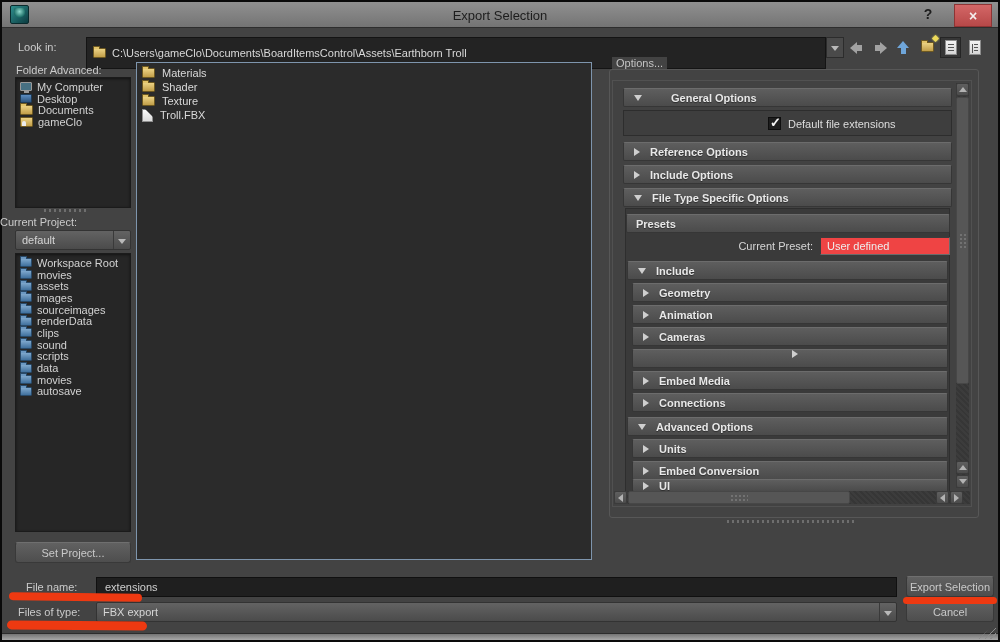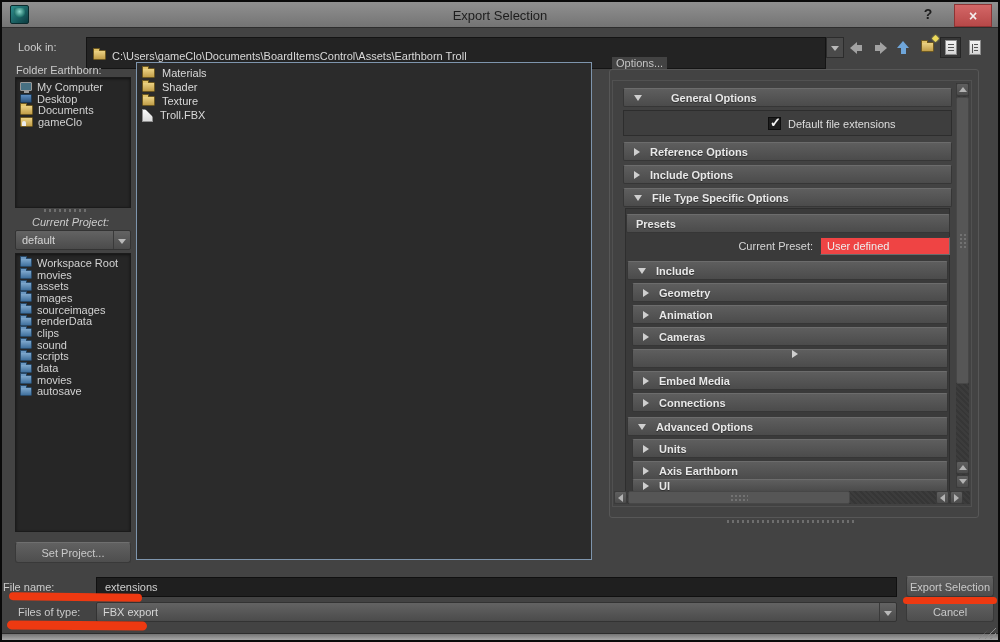--- a/index.html
+++ b/index.html
@@ -18,21 +18,21 @@
   .win-title { position:absolute; left:0; right:0; top:6px; text-align:center; color:#1d1d1d; font-size:13px; }
   .help-btn { position:absolute; right:62px; top:4px; width:16px; height:18px; color:#1d1d1d;
     font-weight:bold; font-size:14px; text-align:center; }
   .close-btn { position:absolute; right:6px; top:2px; width:38px; height:23px;
     background:linear-gradient(#d46767,#b74848); border:1px solid #8d3434; color:#f4eded;
     display:flex; align-items:center; justify-content:center; font-size:14px; font-weight:bold; }
 
   
   .lbl { position:absolute; color:#cbcbcb; }
   .path-field { position:absolute; left:86px; top:37px; width:740px; height:32px; background:#232323;
-    border:1px solid #141414; display:flex; align-items:flex-start; gap:6px; padding:12px 6px; color:#d9d9d9; }
+    border:1px solid #141414; display:flex; align-items:center; gap:6px; padding:0 6px; color:#d9d9d9; }
   .path-dd { position:absolute; left:826px; top:37px; width:18px; height:21px; background:#4a4a4a;
     border:1px solid #2c2c2c; display:flex; align-items:center; justify-content:center; }
   .nav-btn { position:absolute; top:37px; width:21px; height:21px; display:flex; align-items:center; justify-content:center; }
   .nav-btn.pressed { background:#363636; border:1px solid #252525; }
 
   .thick-left { position:relative; width:13px; height:12px; }
   .thick-left::before { content:""; position:absolute; left:0; top:0; border:6px solid transparent; border-right:7px solid #a2a2a2; border-left:0; }
   .thick-left::after { content:""; position:absolute; left:7px; top:3px; width:5px; height:6px; background:#a2a2a2; }
   .thick-right { position:relative; width:13px; height:12px; }
   .thick-right::before { content:""; position:absolute; right:0; top:0; border:6px solid transparent; border-left:7px solid #a2a2a2; border-right:0; }
@@ -169,21 +169,21 @@
   <div class="nav-btn" style="left:917px;">
     <span class="newfolder-wrap"><span class="li-icon folder-gold-icon"></span><span class="star"></span></span>
   </div>
   <div class="nav-btn pressed" style="left:940px;">
       <span class="icon-page"></span>
     </div>
   <div class="nav-btn" style="left:964px;">
       <span class="icon-page details"></span>
     </div>
 
-  <div class="lbl" style="left:16px; top:64px;">Folder Earthborn:</div>
+  <div class="lbl" style="left:16px; top:64px;">Folder Advanced:</div>
   <div class="listbox" style="left:15px; top:77px; width:116px; height:131px;">
       <div class="tree-item">
         <span class="li-icon computer-icon"></span>
         <span class="li-label">My Computer</span>
       </div>
       <div class="tree-item">
         <span class="li-icon desktop-icon"></span>
         <span class="li-label">Desktop</span>
       </div>
       <div class="tree-item">
@@ -191,21 +191,21 @@
         <span class="li-label">Documents</span>
       </div>
       <div class="tree-item">
         <span class="li-icon user-folder-icon"></span>
         <span class="li-label">gameClo</span>
       </div>
     </div>
 
   <div class="grip-dashes" style="left:44px; top:209px; width:44px;"></div>
 
-  <div class="lbl" style="left:32px; top:216px;font-style:italic;">Current Project:</div>
+  <div class="lbl" style="left:0; top:216px;">Current Project:</div>
   <div class="dd" style="left:15px; top:230px; width:116px; height:20px;">
     <span>default</span>
     <span class="dd-arrow-sec">
         <span class="tri-dd"></span>
       </span>
   </div>
   <div class="listbox" style="left:15px; top:253px; width:116px; height:279px;">
       <div class="tree-item">
         <span class="li-icon folder-blue-icon"></span>
         <span class="li-label">Workspace Root</span>
@@ -343,21 +343,21 @@
         <div class="opt-head" style="left: 14px; width: 321px; top: 336px;">
           <span class="tri-down"></span>
           <span class="opt-title">Advanced Options</span>
         </div>
         <div class="opt-head" style="left: 19px; width: 316px; top: 358px;">
           <span class="tri-right"></span>
           <span class="opt-title">Units</span>
         </div>
         <div class="opt-head" style="left: 19px; width: 316px; top: 380px;">
           <span class="tri-right"></span>
-          <span class="opt-title">Axis Earthborn</span>
+          <span class="opt-title">Embed Conversion</span>
         </div>
         <div class="opt-head clipped" style="left: 19px; width: 316px; top: 398px; text-decoration: underline;">
           <span class="tri-right"></span>
           <span class="opt-title">UI</span>
         </div>
       </div>
 
     <div class="vsb sb-track">
       <div class="sb-btn" style="left:0; top:0; width:13px; height:13px;">
           <span class="t-up"></span>
@@ -379,21 +379,21 @@
       <div class="sb-btn" style="left:322px; top:0; width:13px; height:13px;">
           <span class="t-lf"></span>
         </div>
       <div class="sb-btn" style="left:336px; top:0; width:13px; height:13px;">
           <span class="t-rt"></span>
         </div>
     </div>
   </div>
   <div class="grip-dashes" style="left:727px; top:520px; width:128px;"></div>
 
-  <div class="lbl" style="left:3px; top:581px;">File name:</div>
+  <div class="lbl" style="left:26px; top:581px;">File name:</div>
   <div class="fn-input">extensions</div>
   <div class="btn" style="left:906px; top:576px; width:88px; height:21px;">Export Selection</div>
 
   <div class="lbl" style="left:18px; top:606px;">Files of type:</div>
   <div class="dd" style="left:96px; top:602px; width:801px; height:20px;">
     <span>FBX export</span>
     <span class="dd-arrow-sec">
         <span class="tri-dd"></span>
       </span>
   </div>

